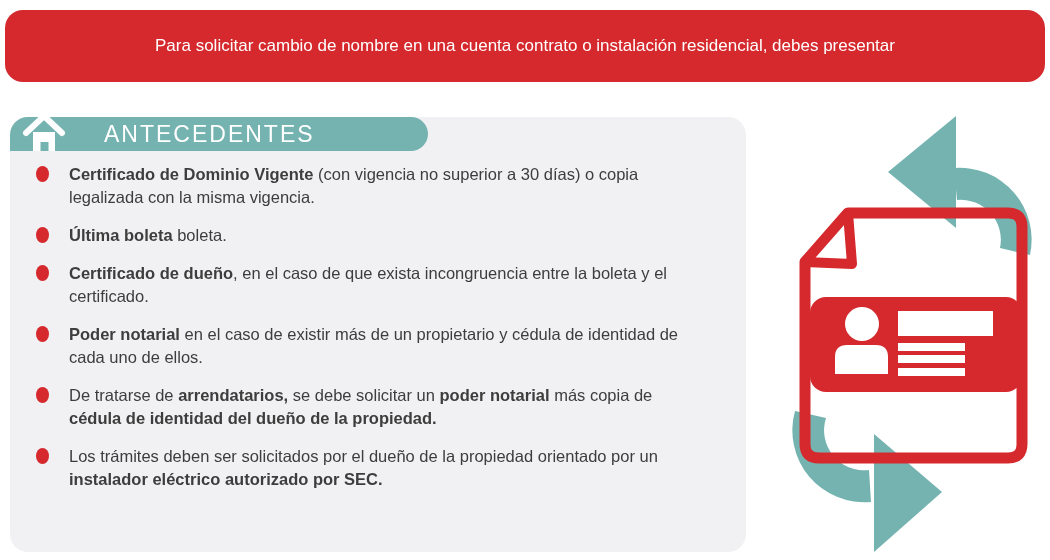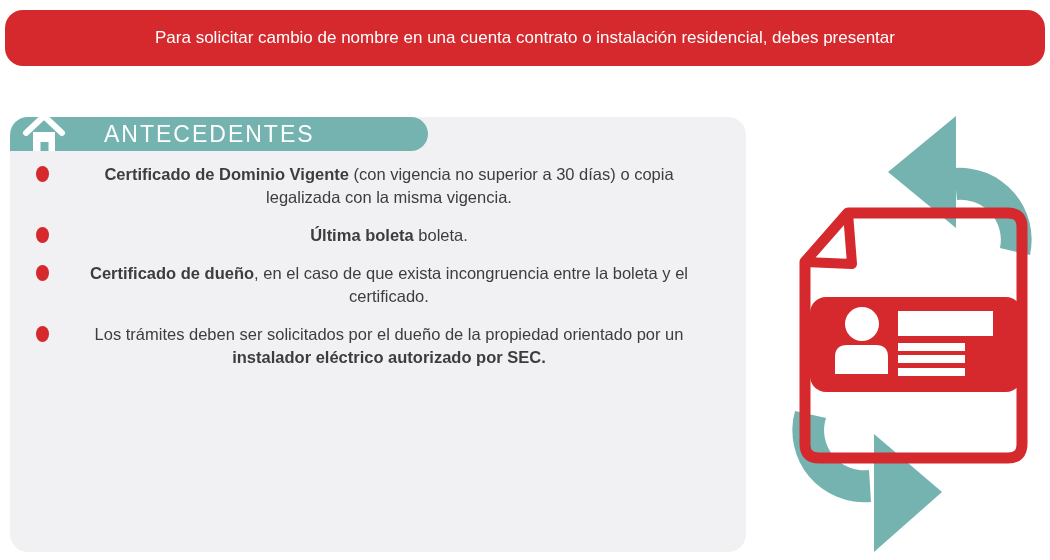--- a/index.html
+++ b/index.html
@@ -12,21 +12,21 @@
   html,body{width:1050px;height:560px;}
   body{
     position:relative;
     background:#ffffff;
     font-family:"Liberation Sans","DejaVu Sans",sans-serif;
     color:var(--ink);
     overflow:hidden;
   }
   
   .banner{
-    position:absolute;left:5px;top:10px;width:1040px;height:56px;
+    position:absolute;left:5px;top:10px;width:1040px;height:72px;
     background:var(--red);border-radius:18px;
     display:flex;flex-direction:column;justify-content:center;align-items:center;
     color:#ffffff;font-size:17px;line-height:24px;text-align:center;
   }
   .banner .bold-line{font-weight:700;}
   
   .panel{
     position:absolute;left:10px;top:117px;width:736px;height:435px;
     background:var(--panel);border-radius:18px;
   }
@@ -37,21 +37,21 @@
     border-radius:18px 17px 17px 0;
     display:flex;align-items:center;
   }
   .section-header .title{
     color:#ffffff;font-size:23px;letter-spacing:2px;font-weight:400;
     margin-left:94px;white-space:nowrap;
   }
   .house{position:absolute;left:11px;top:-6px;}
   
   .bullet-list{
-    position:absolute;left:36px;top:163px;width:690px;text-align:center;
+    position:absolute;left:36px;top:163px;width:690px;
   }
   .bullet{display:flex;gap:20px;margin-bottom:15px;}
   .dot{
     flex:none;width:13px;height:16px;border-radius:50%;
     background:var(--red);margin-top:3px;
   }
   .btext{width:640px;font-size:16.5px;line-height:23px;color:var(--ink);}
   .btext b{font-weight:700;}
   
   .illustration{position:absolute;left:770px;top:100px;width:280px;height:460px;}
@@ -82,20 +82,28 @@
     <div class="bullet">
     <span class="dot"></span>
     <p class="btext"><b>Última boleta</b><span> boleta.</span></p>
   </div>
     <div class="bullet">
     <span class="dot"></span>
     <p class="btext"><b>Certificado de dueño</b><span>, en el caso de que exista incongruencia entre la boleta y el certificado.</span></p>
   </div>
     <div class="bullet">
     <span class="dot"></span>
+    <p class="btext"><b>Poder notarial</b><span> en el caso de existir más de un propietario y cédula de identidad de cada uno de ellos.</span></p>
+  </div>
+    <div class="bullet">
+    <span class="dot"></span>
+    <p class="btext"><span>De tratarse de </span><b>arrendatarios,</b><span> se debe solicitar un </span><b>poder notarial</b><span> más copia de </span><b>cédula de identidad</b><span> </span><b>del dueño de la propiedad.</b></p>
+  </div>
+    <div class="bullet">
+    <span class="dot"></span>
     <p class="btext"><span>Los trámites deben ser solicitados por el dueño de la propiedad orientado por un </span><b>instalador eléctrico autorizado por SEC.</b></p>
   </div>
   </div>
 
 <svg class="illustration" viewBox="0 0 280 460">
 
   <path d="M 78 113 L 238 113 Q 252 113 252 127 L 252 344 Q 252 358 238 358 L 49 358 Q 35 358 35 344 L 35 162 Z" fill="#ffffff"></path>
 
   <g fill="var(--teal)">
     <path d="M 184 68 A 72 72 0 0 1 260 155 L 230 148 A 40 40 0 0 0 187 100 Z"></path>

